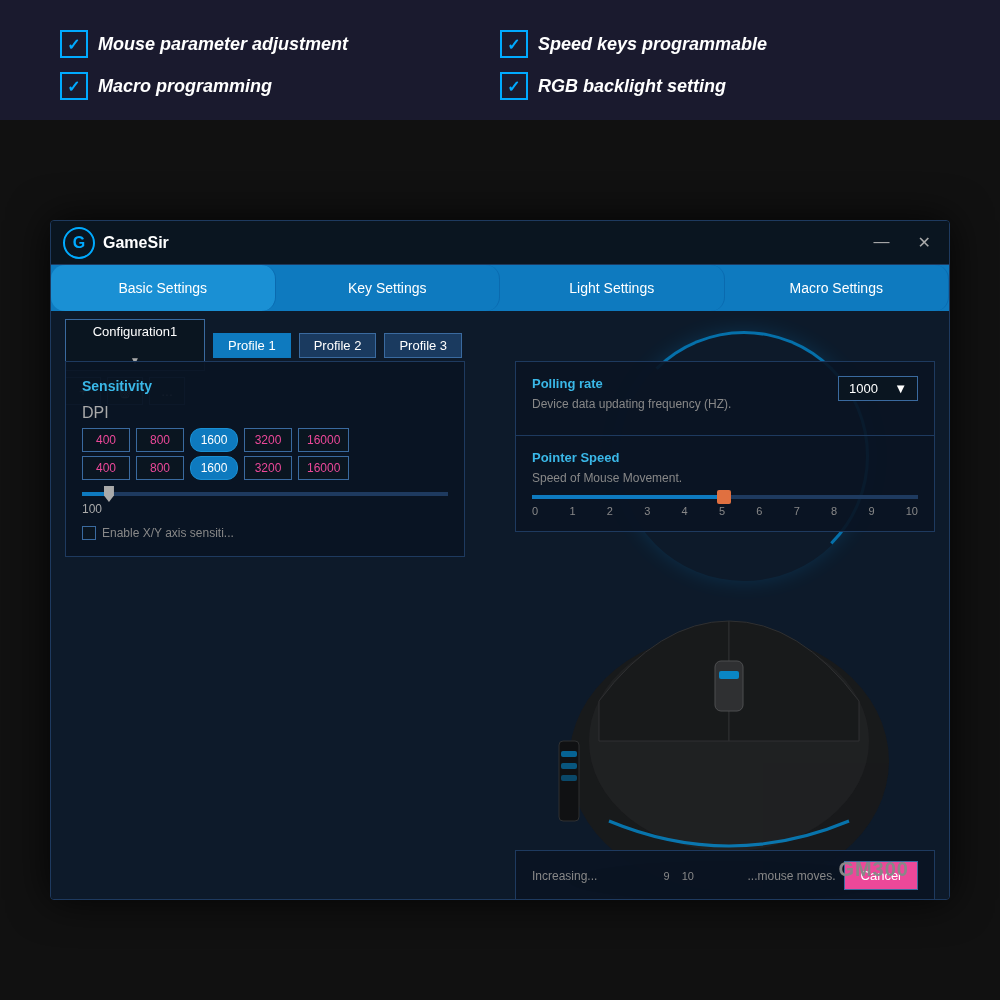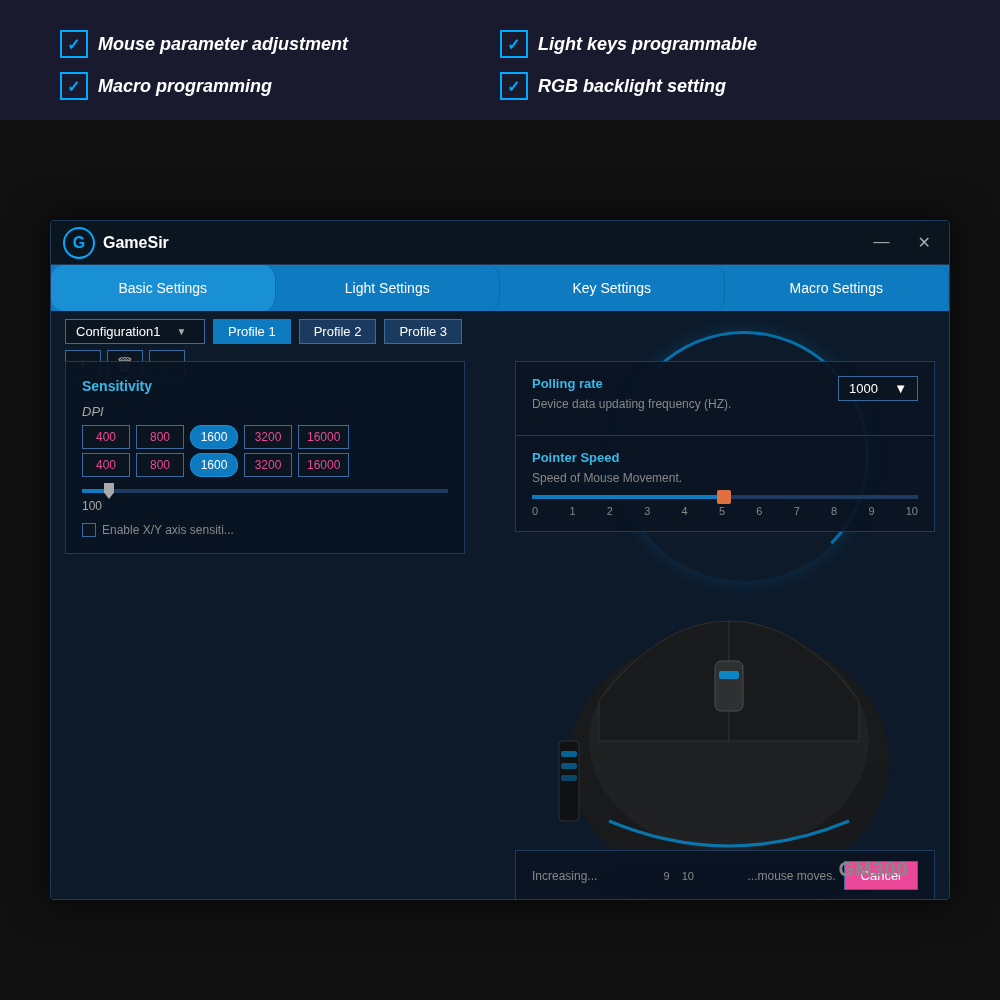--- a/index.html
+++ b/index.html
@@ -139,20 +139,21 @@
       background: #0a1520;
       border: 1px solid #3a6a9f;
       color: #fff;
       padding: 4px 10px;
       font-size: 13px;
       display: flex;
       align-items: center;
       gap: 16px;
       min-width: 140px;
       cursor: pointer;
+      flex-direction: column;
     }
     .dropdown-arrow { color: #aaa; font-size: 10px; }
     .profile-btn {
       background: #1a3a5f;
       border: 1px solid #3a6a9f;
       color: #fff;
       padding: 4px 14px;
       font-size: 13px;
       cursor: pointer;
       text-align: right;
@@ -186,23 +187,22 @@
       z-index: 10;
     }
     .panel-title {
       color: #3ab8e8;
       font-size: 14px;
       font-weight: bold;
       margin-bottom: 10px;
     }
     .panel-label {
       color: #aaa;
-      font-size: 13px;
+      font-size: 16px;
       margin-bottom: 6px;
-      font-style: italic;
     }
     .panel-sublabel {
       color: #888;
       font-size: 12px;
       margin-bottom: 12px;
     }
     .dpi-grid {
       display: flex;
       flex-direction: column;
       gap: 4px;
@@ -412,21 +412,21 @@
 <body>
 
 <div class="features-area">
   <div class="feature-row">
     <div class="feature-item">
       <div class="check-icon">✓</div>
       <span class="feature-text">Mouse parameter adjustment</span>
     </div>
     <div class="feature-item">
       <div class="check-icon">✓</div>
-      <span class="feature-text">Light keys programmable</span>
+      <span class="feature-text">Speed keys programmable</span>
     </div>
   </div>
   <div class="feature-row">
     <div class="feature-item">
       <div class="check-icon">✓</div>
       <span class="feature-text">Macro programming</span>
     </div>
     <div class="feature-item">
       <div class="check-icon">✓</div>
       <span class="feature-text">RGB backlight setting</span>
@@ -445,24 +445,24 @@
       <span class="titlebar-btn">—</span>
       <span class="titlebar-btn">✕</span>
     </div>
   </div>
 
   <div class="nav-tabs">
     <div class="nav-tab active">
       <span>Basic Settings</span>
     </div>
     <div class="nav-tab">
+      <span>Key Settings</span>
+    </div>
+    <div class="nav-tab">
       <span>Light Settings</span>
-    </div>
-    <div class="nav-tab">
-      <span>Key Settings</span>
     </div>
     <div class="nav-tab">
       <span>Macro Settings</span>
     </div>
   </div>
 
   <div class="content-area">
 
     <div style="padding: 8px 14px 0;">
       <div style="display:flex; align-items:center; gap:8px; margin-bottom:6px;">

